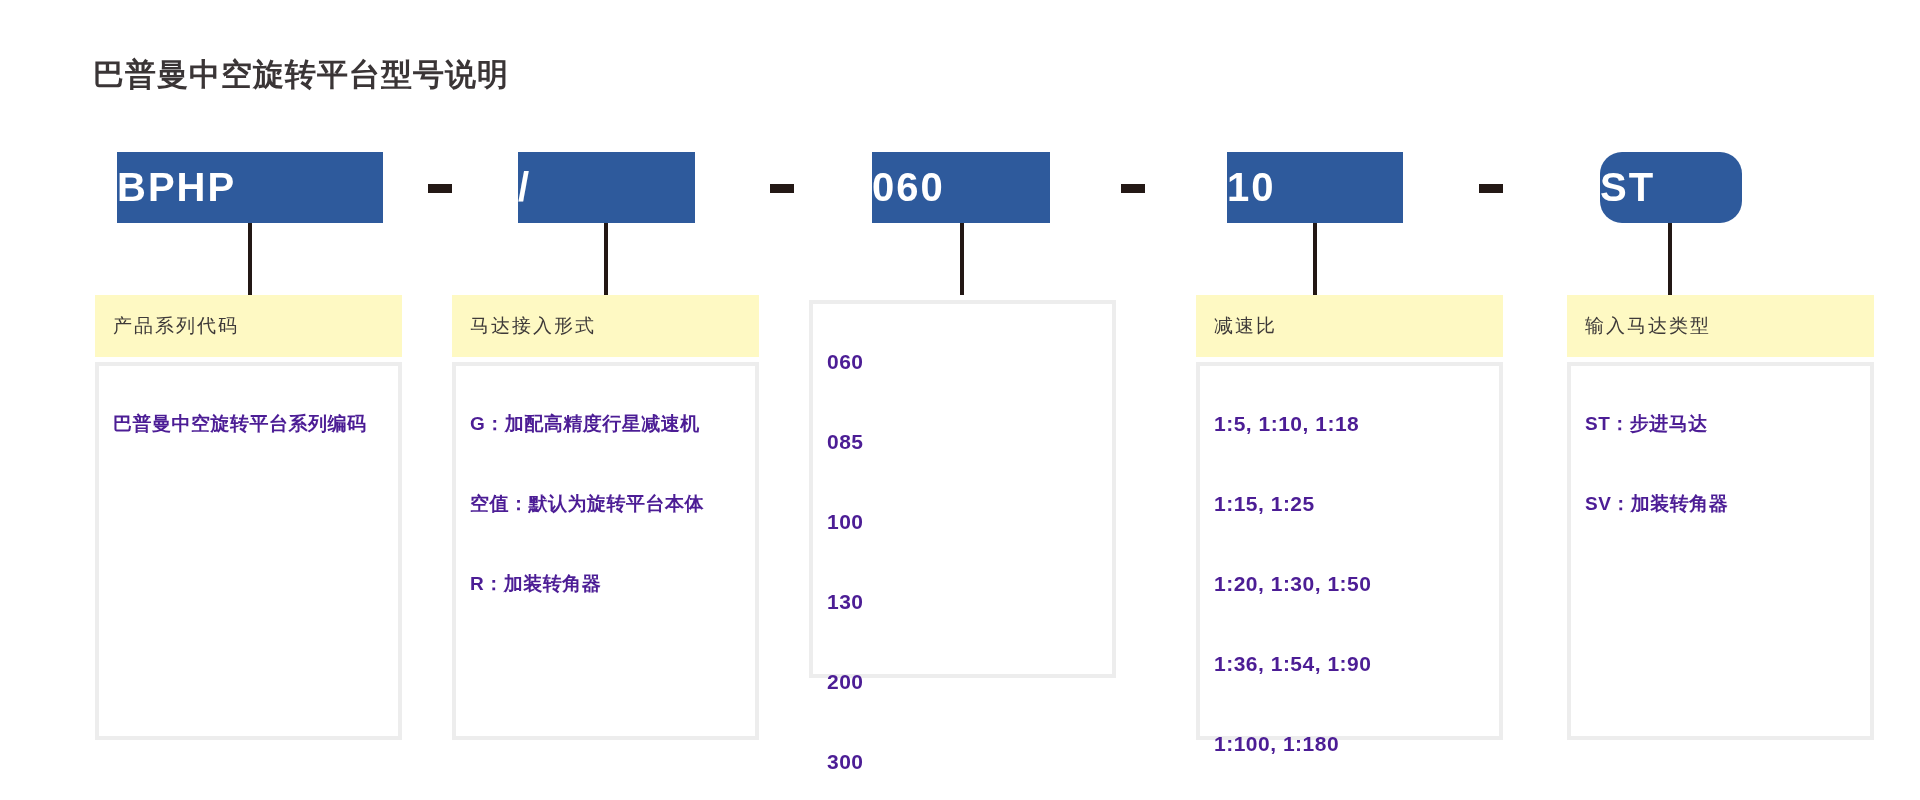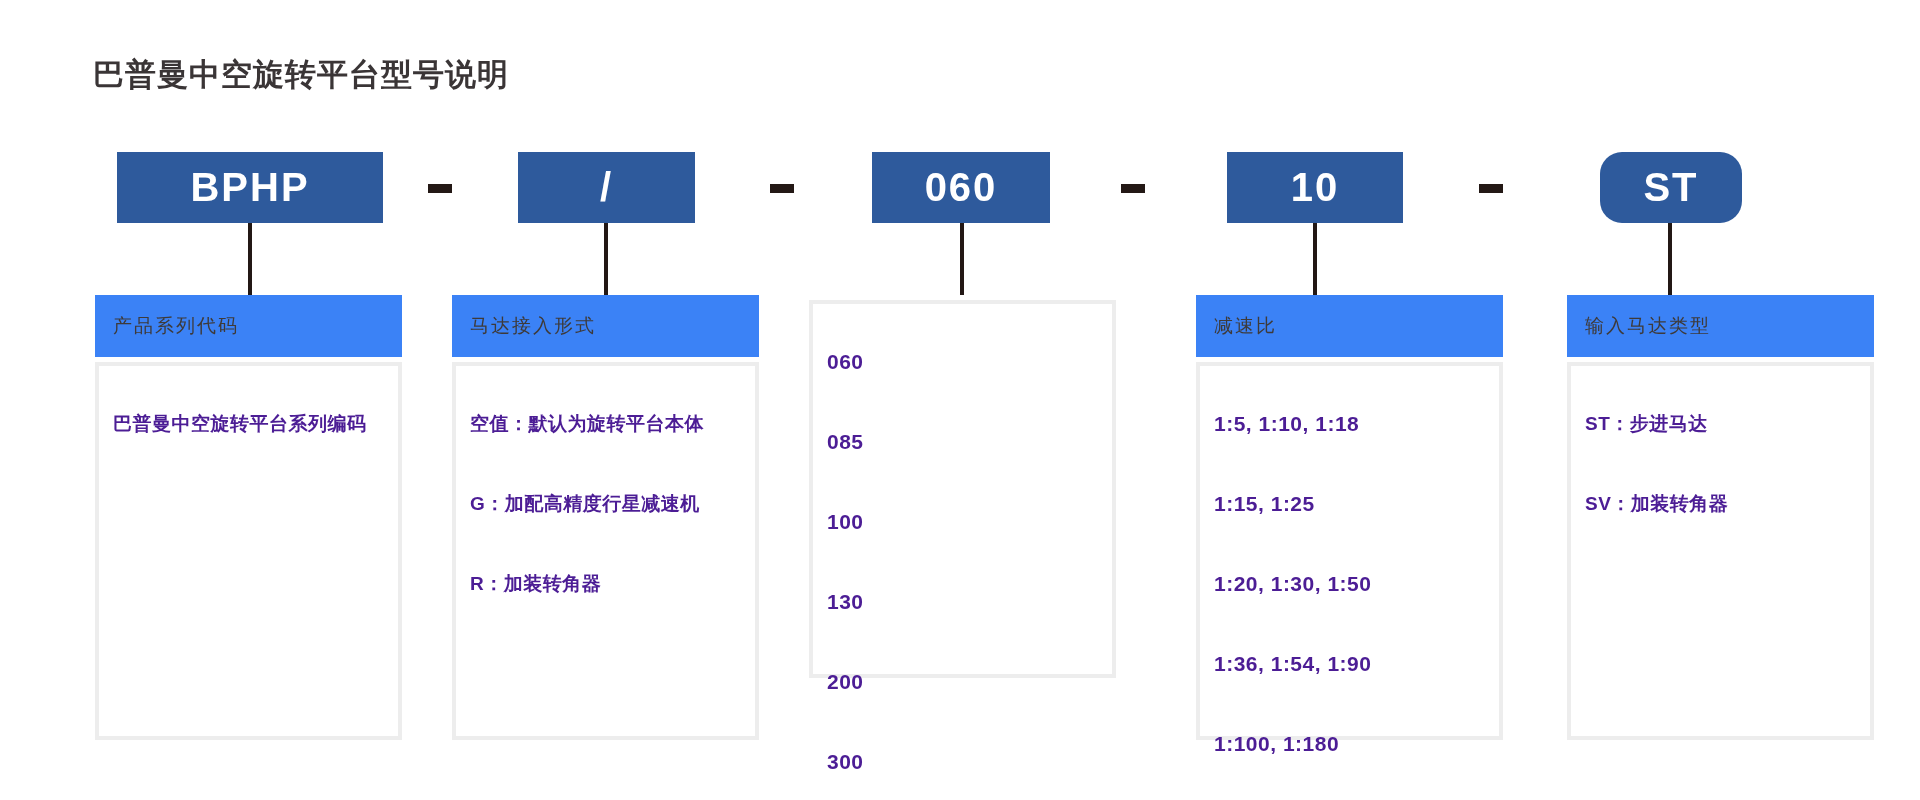--- a/index.html
+++ b/index.html
@@ -26,21 +26,21 @@
     white-space: nowrap;
   }
   .code-box {
     position: absolute;
     top: 152px;
     height: 71px;
     background: #2e5a9c;
     color: #ffffff;
     display: flex;
     align-items: center;
-    justify-content: center;
+    justify-content: flex-start;
     font-size: 40px;
     font-weight: bold;
     letter-spacing: 2px;
     white-space: nowrap;
   }
   .dash {
     position: absolute;
     top: 184px;
     width: 24px;
     height: 9px;
@@ -54,21 +54,21 @@
     background: #231815;
   }
   .column {
     position: absolute;
     top: 295px;
     width: 307px;
     height: 445px;
   }
   .col-header {
     height: 62px;
-    background: #3b82f6;
+    background: #fef9c3;
     display: flex;
     align-items: center;
     padding-left: 18px;
     box-sizing: border-box;
     font-size: 19px;
     color: #3e3a39;
     letter-spacing: 2px;
     white-space: nowrap;
   }
   .col-body {
@@ -131,22 +131,22 @@
     <div class="col-body">
       <div class="line cjk">巴普曼中空旋转平台系列编码</div>
     </div>
   </div>
 
   <div class="column" style="left:452px;">
     <div class="col-header">
       <span>马达接入形式</span>
     </div>
     <div class="col-body">
+      <div class="line cjk">G：加配高精度行星减速机</div>
       <div class="line cjk">空值：默认为旋转平台本体</div>
-      <div class="line cjk">G：加配高精度行星减速机</div>
       <div class="line cjk">R：加装转角器</div>
     </div>
   </div>
 
   <div class="column" style="left:809px;">
     <div class="col-body">
       <div class="line num">060</div>
       <div class="line num">085</div>
       <div class="line num">100</div>
       <div class="line num">130</div>

